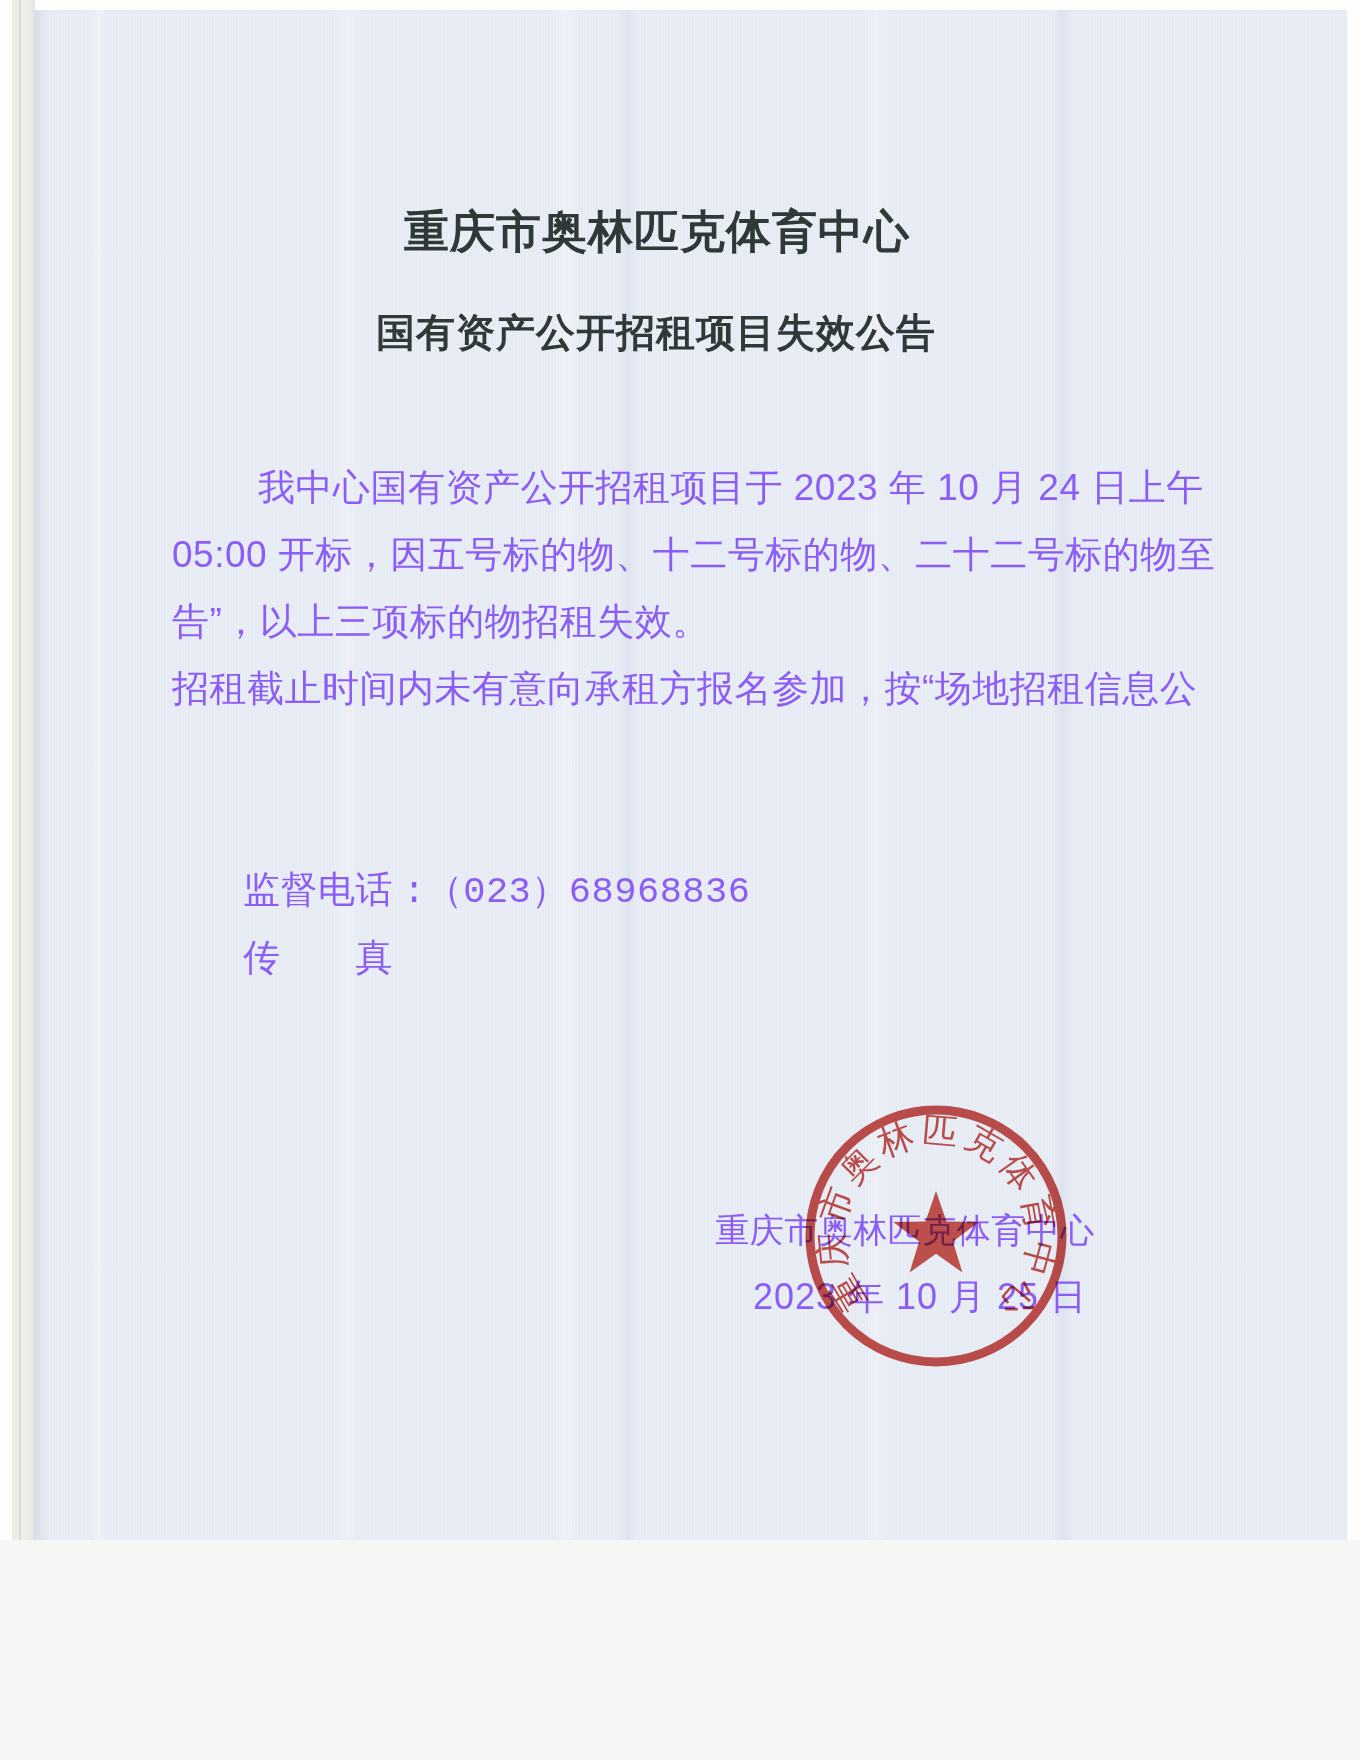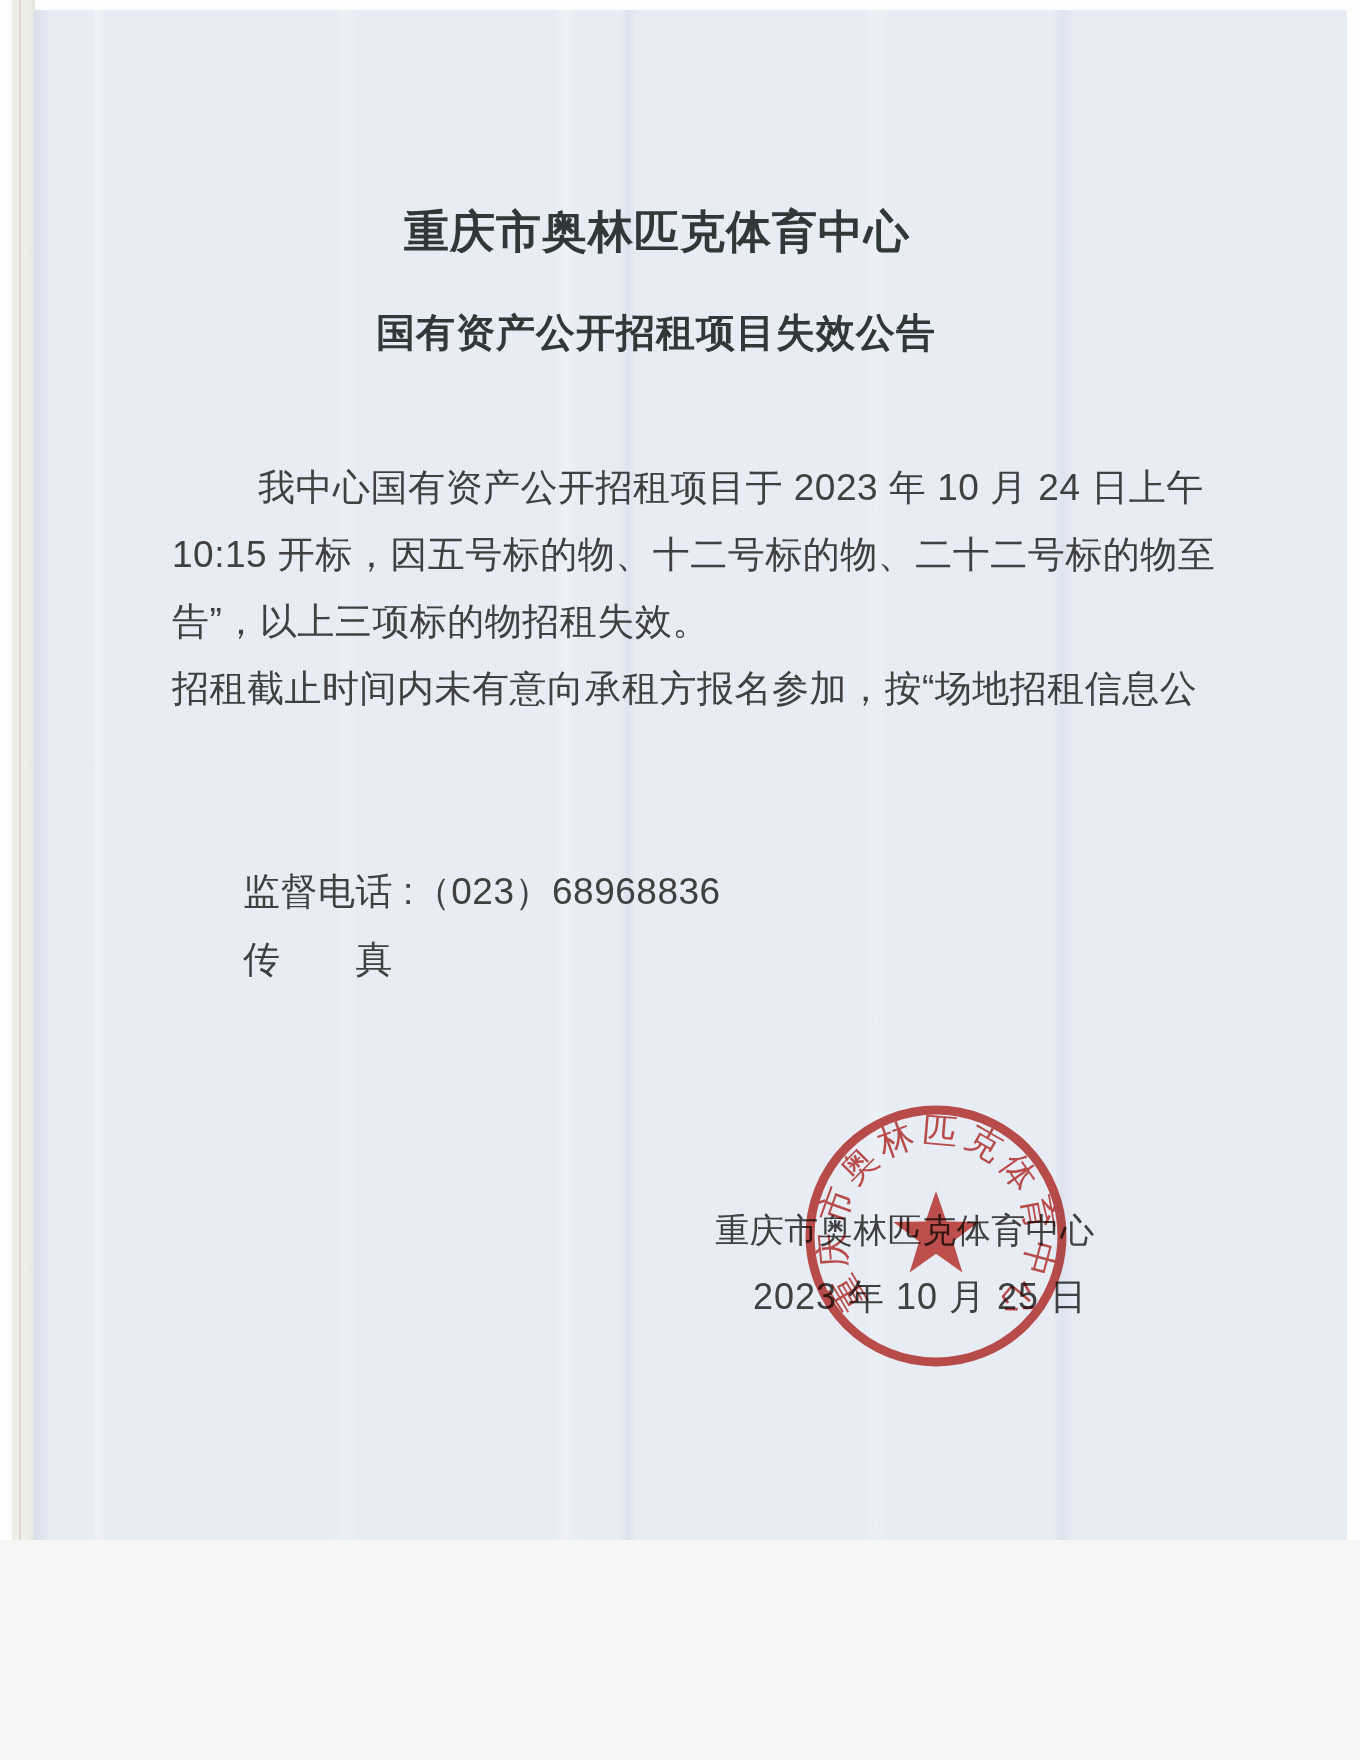--- a/index.html
+++ b/index.html
@@ -27,42 +27,42 @@
       linear-gradient(90deg, rgba(205,212,226,.6), rgba(233,237,245,0) 16px),
       linear-gradient(90deg,
         rgba(255,255,255,0) 58px,  rgba(255,255,255,.35) 64px,  rgba(255,255,255,0) 72px,
         rgba(255,255,255,0) 300px, rgba(255,255,255,.22) 312px, rgba(255,255,255,0) 324px,
         rgba(255,255,255,0) 520px, rgba(255,255,255,.3) 532px,  rgba(255,255,255,0) 545px,
         rgba(213,220,234,0) 585px, rgba(213,220,234,.55) 594px, rgba(213,220,234,0) 603px,
         rgba(255,255,255,0) 830px, rgba(255,255,255,.22) 842px, rgba(255,255,255,0) 855px,
         rgba(211,218,233,0) 1018px,rgba(211,218,233,.5) 1028px, rgba(211,218,233,0) 1040px),
       repeating-linear-gradient(90deg, rgba(255,255,255,.06) 0 1px, rgba(188,198,218,.05) 1px 3px);
   }
-  .ink{color:#404040;}
+  .ink{color:#8b5cf6;}
   .title{
     position:absolute;
     transform:translateX(-50%);
     font-weight:700;
     color:#2e3938;
     white-space:nowrap;
   }
   .title1{left:657px;top:205px;font-size:45px;line-height:54px;letter-spacing:1px;}
   .title2{left:656px;top:305px;font-size:39px;line-height:56px;letter-spacing:1px;}
   .para{
     position:absolute;left:172px;top:454px;
     font-size:37px;line-height:67px;letter-spacing:.5px;
     white-space:nowrap;
   }
   .para .pline{height:67px;}
   .para .indent{padding-left:86px;}
   .contact{
     position:absolute;left:243px;top:858px;
     font-size:37px;line-height:68px;letter-spacing:.5px;white-space:nowrap;
   }
-  .contact .row{height:68px;}
+  .contact .row{height:68px;font-family:Liberation Mono, monospace;}
   .clabel{display:inline-block;width:150px;}
   .clabel.fax{display:inline-flex;justify-content:space-between;}
   .cvalue{margin-left:10px;}
   .signature{
     position:absolute;left:905px;top:1209px;transform:translateX(-50%);
     font-size:34px;line-height:42px;letter-spacing:.5px;white-space:nowrap;
     z-index:2;
   }
   .docdate{
     position:absolute;left:920px;top:1275px;transform:translateX(-50%);
@@ -86,21 +86,21 @@
   <div class="scan-strip-line"></div>
 
   <div class="paper"></div>
 
   <div class="title title1">重庆市奥林匹克体育中心</div>
 
   <div class="title title2">国有资产公开招租项目失效公告</div>
 
   <div class="para ink">
     <div class="pline indent">我中心国有资产公开招租项目于 2023 年 10 月 24 日上午</div>
-    <div class="pline">10:15 开标，因五号标的物、十二号标的物、二十二号标的物至</div>
+    <div class="pline">05:00 开标，因五号标的物、十二号标的物、二十二号标的物至</div>
     <div class="pline">告”，以上三项标的物招租失效。</div>
     <div class="pline">招租截止时间内未有意向承租方报名参加，按“场地招租信息公</div>
   </div>
 
   <div class="contact ink">
     <div class="row">
       <span class="clabel">监督电话</span><span class="cvalue">:（023）68968836</span>
     </div>
     <div class="row">
       <span class="clabel fax">

